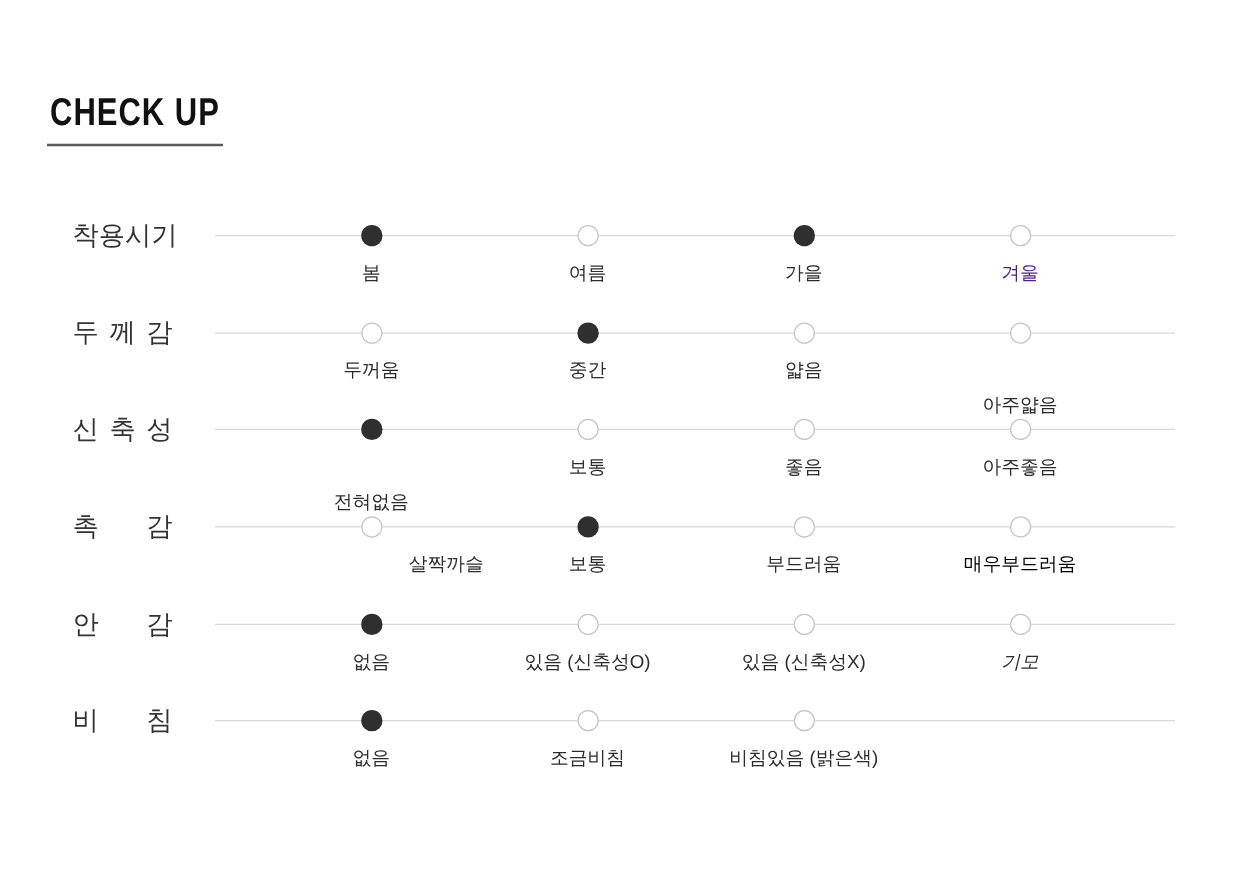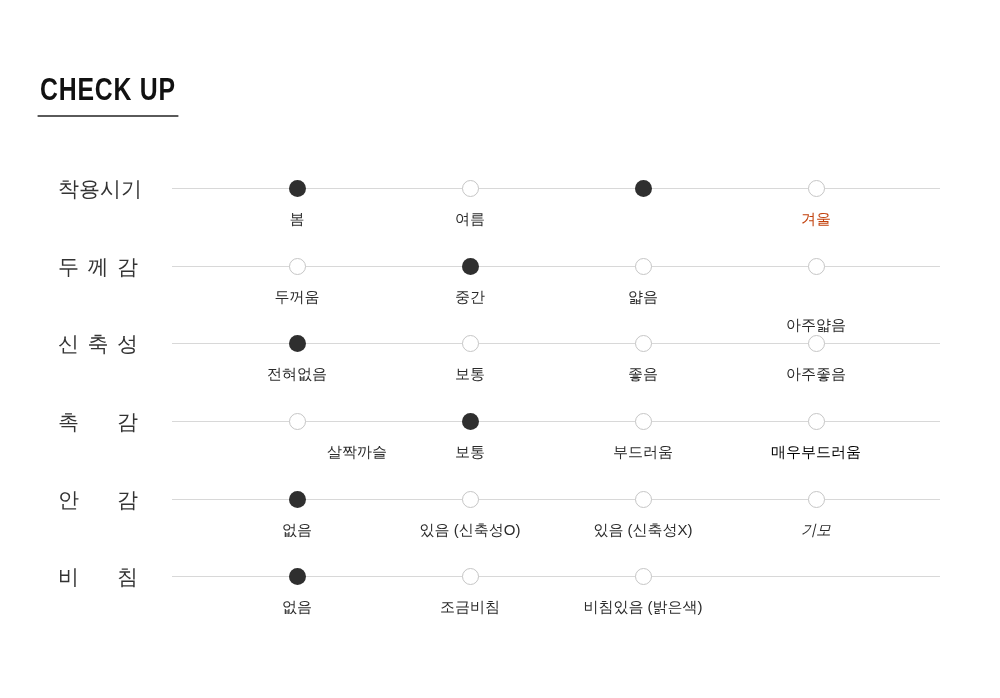--- a/index.html
+++ b/index.html
@@ -96,22 +96,23 @@
           <span>용</span>
           <span>시</span>
           <span>기</span>
         </div>
     <div class="track" style="background: rgb(216, 216, 216);"></div>
   <div class="dot selected" style="left: 288.5px; background: rgb(47, 47, 47);"></div>
         <div class="opt-label" style="left: 297px; color: rgb(43, 43, 43);">봄</div>
         <div class="dot unselected" style="left: 461.5px; background: rgb(255, 255, 255); border-color: rgb(198, 198, 198);"></div>
         <div class="opt-label" style="left: 470px; color: rgb(43, 43, 43);">여름</div>
         <div class="dot selected" style="left: 634.5px; background: rgb(47, 47, 47);"></div>
+        <div class="opt-label" style="left: 643px; color: rgb(43, 43, 43);">가을</div>
         <div class="dot unselected" style="left: 807.5px; background: rgb(255, 255, 255); border-color: rgb(198, 198, 198);"></div>
-        <div class="opt-label" style="left: 816px; color: #c2410c;">겨울</div>
+        <div class="opt-label" style="left: 816px; color: #4c1d95;">겨울</div>
       </div>
       <div class="row" style="top: 247px;">
     <div class="row-label">
           <span>두</span>
           <span>께</span>
           <span>감</span>
         </div>
     <div class="track" style="background: rgb(216, 216, 216);"></div>
   <div class="dot unselected" style="left: 288.5px; background: rgb(255, 255, 255); border-color: rgb(198, 198, 198);"></div>
         <div class="opt-label" style="left: 297px; color: rgb(43, 43, 43);">두꺼움</div>
@@ -123,21 +124,21 @@
         <div class="opt-label" style="left: 816px; color: rgb(43, 43, 43); margin-top: 28px;">아주얇음</div>
       </div>
       <div class="row" style="top: 324px;">
     <div class="row-label">
           <span>신</span>
           <span>축</span>
           <span>성</span>
         </div>
     <div class="track" style="background: rgb(216, 216, 216);"></div>
   <div class="dot selected" style="left: 288.5px; background: rgb(47, 47, 47);"></div>
-        <div class="opt-label" style="left: 297px; color: rgb(43, 43, 43);">전혀없음</div>
+        <div class="opt-label" style="left: 297px; color: rgb(43, 43, 43); margin-top: 28px;">전혀없음</div>
         <div class="dot unselected" style="left: 461.5px; background: rgb(255, 255, 255); border-color: rgb(198, 198, 198);"></div>
         <div class="opt-label" style="left: 470px; color: rgb(43, 43, 43);">보통</div>
         <div class="dot unselected" style="left: 634.5px; background: rgb(255, 255, 255); border-color: rgb(198, 198, 198);"></div>
         <div class="opt-label" style="left: 643px; color: rgb(43, 43, 43);">좋음</div>
         <div class="dot unselected" style="left: 807.5px; background: rgb(255, 255, 255); border-color: rgb(198, 198, 198);"></div>
         <div class="opt-label" style="left: 816px; color: rgb(43, 43, 43);">아주좋음</div>
       </div>
       <div class="row" style="top: 402px;">
     <div class="row-label">
           <span>촉</span>

